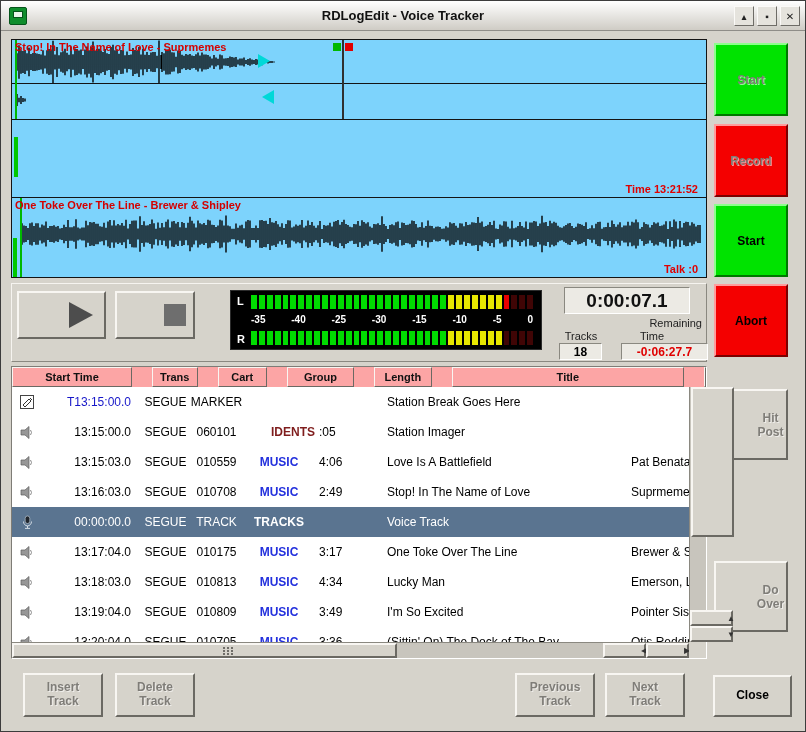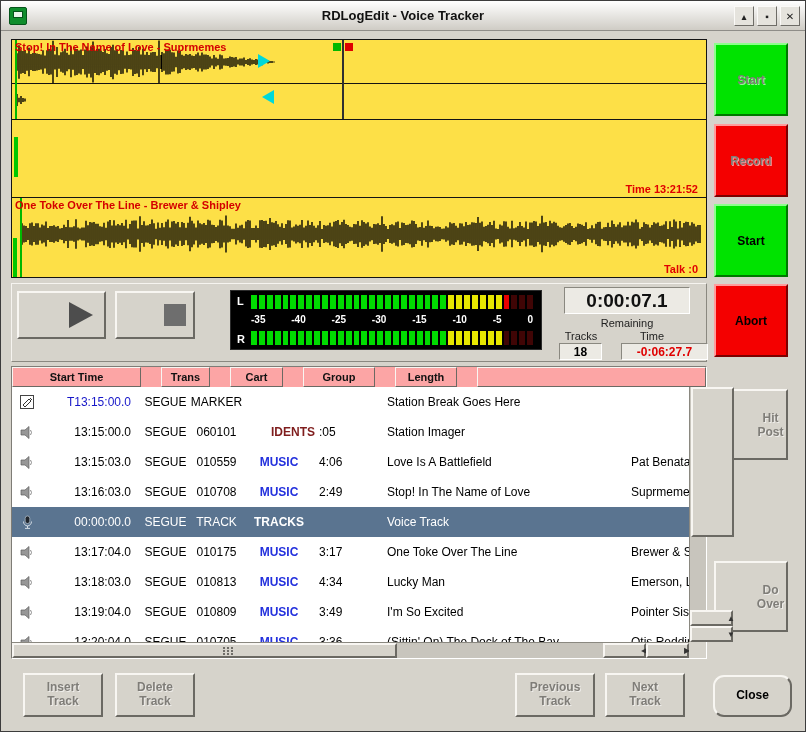--- a/index.html
+++ b/index.html
@@ -13,21 +13,21 @@
   .title{position:absolute;top:7px;width:100%;text-align:center;font-weight:bold;font-size:13px;color:#111;}
   .app-icon{position:absolute;left:8px;top:6px;width:18px;height:18px;background:#0f8d2c;
     border:1px solid #05541a;border-radius:2px;}
   .ai-inner{position:absolute;left:3px;top:3px;width:10px;height:7px;background:#e9f5ec;border:1px solid #05541a;}
   .winbtns{position:absolute;right:5px;top:5px;display:flex;gap:3px;}
   .winbtn{width:20px;height:20px;background:#e5e3dd;border:1px solid;border-color:#fbfaf8 #6e6c67 #6e6c67 #fbfaf8;
     display:flex;align-items:center;justify-content:center;font-size:10px;color:#222;}
 
   
   .panes{position:absolute;left:10px;top:38px;width:696px;border:1px solid #141414;background:#fff;}
-  .pane{position:relative;width:100%;height:79px;background:#fde047;overflow:hidden;}
+  .pane{position:relative;width:100%;height:79px;background:#7dd3fc;overflow:hidden;}
   .pane.mid{border-top:1px solid #141414;border-bottom:1px solid #141414;}
   .pane-title{position:absolute;top:1px;left:3px;font-size:11px;font-weight:bold;z-index:3;white-space:nowrap;}
   .pane-note{position:absolute;bottom:2px;right:8px;font-size:11px;font-weight:bold;z-index:3;}
   .wave{position:absolute;left:0;top:0;}
   .record-bar{position:absolute;left:2px;top:17px;width:4px;height:40px;background:#00c800;}
 
   
   .transport{position:absolute;left:10px;top:282px;width:696px;height:79px;background:#d6d3cb;
     border:1px solid;border-color:#f6f4f0 #8a8880 #8a8880 #f6f4f0;}
   .raised{border:2px solid;border-color:#f8f6f2 #6b6963 #6b6963 #f8f6f2;background:#d6d3cb;padding-left:39px;}
@@ -41,21 +41,21 @@
   .chan{position:absolute;left:6px;color:#fff;font-weight:bold;font-size:11px;}
   .chan-l{top:4px;} .chan-r{bottom:4px;}
   .meter-row{position:absolute;left:20px;right:8px;height:14px;display:flex;gap:2px;}
   .row-l{top:4px;} .row-r{bottom:4px;}
   .seg{flex:1;}
   .scale{position:absolute;left:20px;right:8px;top:23px;height:13px;display:flex;justify-content:space-between;
     color:#fff;font-size:10px;font-weight:bold;}
   .timer{position:absolute;left:552px;top:3px;width:126px;height:27px;background:#eceae4;
     border:1px solid;border-color:#8a8880 #fff #fff #8a8880;font-size:19px;font-weight:bold;color:#111;
     display:flex;align-items:center;justify-content:center;}
-  .remaining{position:absolute;left:540px;top:33px;width:150px;text-align:center;font-size:11px;color:#222;}
+  .remaining{position:absolute;left:540px;top:33px;width:150px;text-align:right;font-size:11px;color:#222;}
   .lab{position:absolute;top:46px;font-size:11px;text-align:center;color:#222;}
   .lab-tracks{left:544px;width:50px;} .lab-time{left:608px;width:64px;}
   .val{position:absolute;top:59px;height:17px;background:#eceae4;border:1px solid;border-color:#8a8880 #fff #fff #8a8880;
     font-size:12px;font-weight:bold;display:flex;align-items:center;justify-content:center;}
   .val-tracks{left:547px;width:43px;} .val-time{left:593px;width:87px;margin-left:16px;}
 
   
   .action{position:absolute;left:713px;width:74px;font-weight:bold;font-size:12px;
     display:flex;align-items:center;justify-content:center;text-align:center;}
   .a1{top:42px;height:73px;} .a2{top:123px;height:73px;} .a3{top:203px;height:73px;}
@@ -93,21 +93,21 @@
   .hbtn{height:100%;width:18px;}
   .grip{width:2px;height:2px;background:#6f6d68;
     box-shadow:4px 0 #6f6d68,8px 0 #6f6d68,0 3px #6f6d68,4px 3px #6f6d68,8px 3px #6f6d68,0 -3px #6f6d68,4px -3px #6f6d68,8px -3px #6f6d68;}
   .corner{position:absolute;right:0;bottom:0;width:17px;height:16px;background:#d6d3cb;}
 
   
   .fbtn{position:absolute;top:672px;height:44px;font-size:12px;font-weight:bold;
     display:flex;align-items:center;justify-content:center;text-align:center;line-height:1.15;padding:8px;}
   .f-insert{left:22px;width:80px;} .f-delete{left:114px;width:80px;}
   .f-prev{left:514px;width:80px;} .f-next{left:604px;width:80px;}
-  .f-close{left:712px;top:674px;width:79px;height:42px;color:#000;border-radius:11px;}
+  .f-close{left:712px;top:674px;width:79px;height:42px;color:#000;}
 </style>
 </head>
 <body>
 
 <div class="win">
 
   <div class="titlebar">
     <div class="app-icon">
         <div class="ai-inner"></div>
       </div>
@@ -278,20 +278,21 @@
       <span>Do Over</span>
     </div>
 
   <div class="logtable">
     <div class="thead">
       <div class="th w-start">Start Time</div>
       <div class="th w-trans">Trans</div>
       <div class="th w-cart">Cart</div>
       <div class="th w-group">Group</div>
       <div class="th w-length">Length</div>
+      <div class="th w-title">Title</div>
       <div class="th w-artist"></div>
     </div>
     <div class="tbody">
         <div class="tr">
           <div class="td c-icon">
             <svg width="16" height="16" viewBox="0 0 16 16">
               <rect x="1.5" y="1.5" width="13" height="13" fill="#fff" stroke="#444"></rect>
               <path d="M4 11 L10 5 L12 7 L6 13 Z" stroke="#333" fill="none"></path>
               <path d="M11 4 L13 6" stroke="#333" fill="none"></path>
             </svg>

